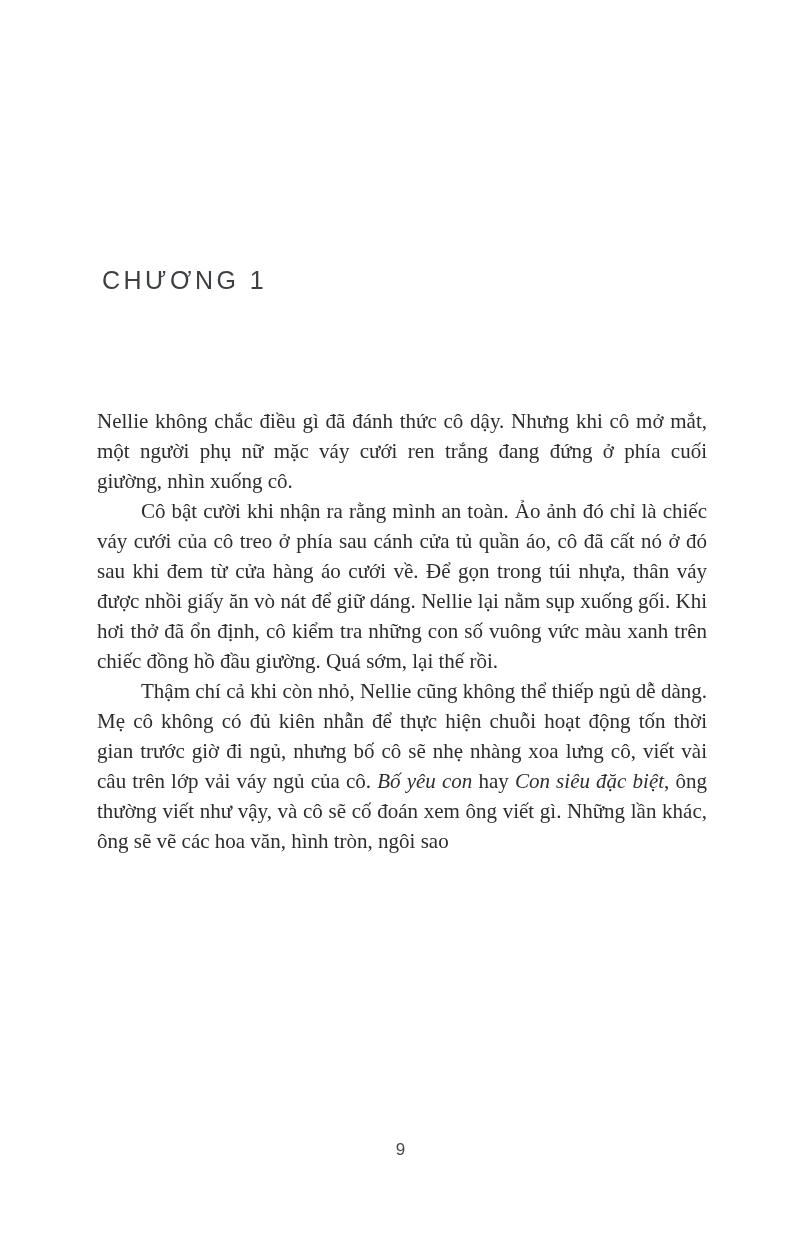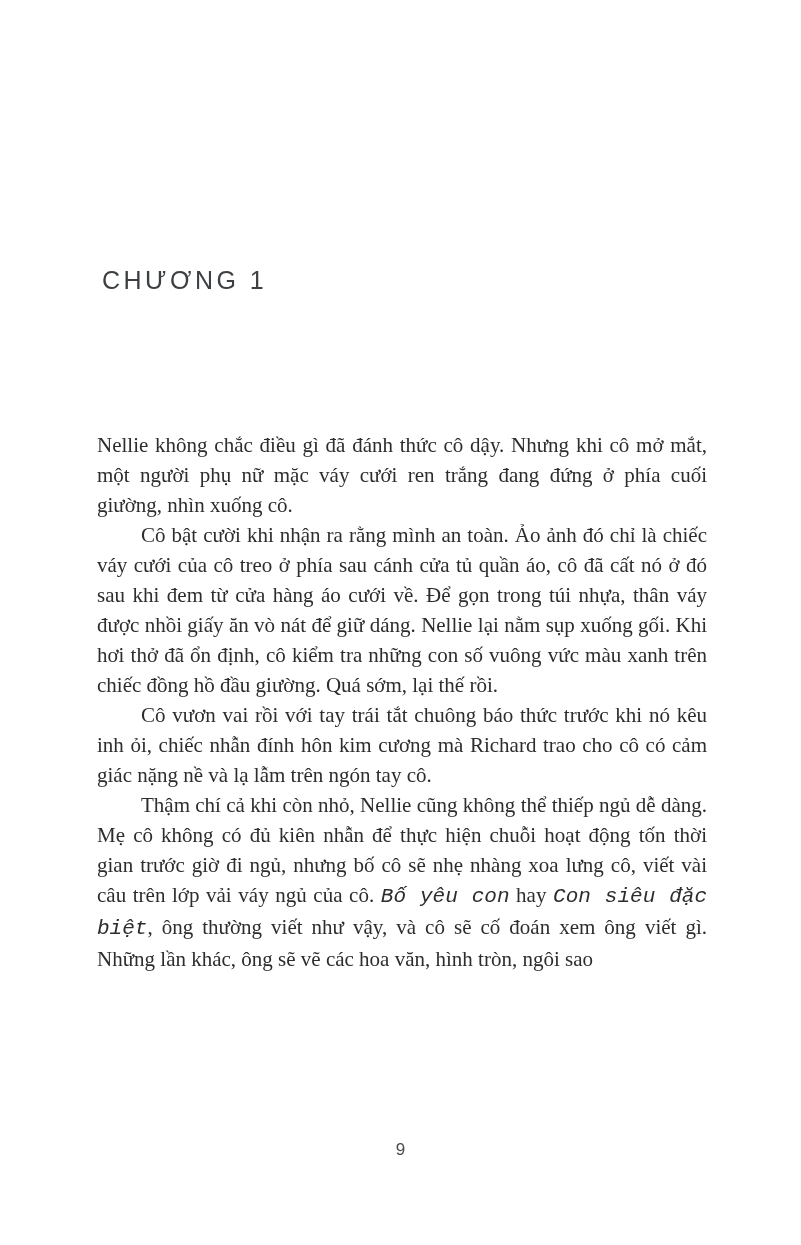--- a/index.html
+++ b/index.html
@@ -22,37 +22,36 @@
     margin: 0;
     font-family: "Liberation Sans", sans-serif;
     font-size: 25px;
     font-weight: 400;
     letter-spacing: 3.5px;
     color: #3d4043;
   }
   .body-text {
     position: absolute;
     left: 97px;
-    top: 430px;
+    top: 406px;
     width: 610px;
     font-size: 21px;
     line-height: 30px;
     color: #2d2d2d;
     text-align: justify;
   }
   .para {
     margin: 0;
     padding: 0;
   }
   .para.indent {
     text-indent: 44px;
   }
   .para em {
     font-style: italic;
-    font-family: Liberation Mono, monospace;
   }
   .page-number {
     position: absolute;
     left: 0;
     top: 1140px;
     width: 801px;
     text-align: center;
     font-family: "Liberation Sans", sans-serif;
     font-size: 17px;
     color: #4a4a4a;
@@ -60,18 +59,17 @@
 </style>
 </head>
 <body>
 
 <div class="page">
   <h1 class="chapter-heading">CHƯƠNG 1</h1>
 
   <div class="body-text">
       <p class="para"><span>Nellie không chắc điều gì đã đánh thức cô dậy. Nhưng khi cô mở mắt, một người phụ nữ mặc váy cưới ren trắng đang đứng ở phía cuối giường, nhìn xuống cô.</span></p>
       <p class="para indent"><span>Cô bật cười khi nhận ra rằng mình an toàn. Ảo ảnh đó chỉ là chiếc váy cưới của cô treo ở phía sau cánh cửa tủ quần áo, cô đã cất nó ở đó sau khi đem từ cửa hàng áo cưới về. Để gọn trong túi nhựa, thân váy được nhồi giấy ăn vò nát để giữ dáng. Nellie lại nằm sụp xuống gối. Khi hơi thở đã ổn định, cô kiểm tra những con số vuông vức màu xanh trên chiếc đồng hồ đầu giường. Quá sớm, lại thế rồi.</span></p>
-      <p class="para indent"><span>Cô vươn vai rồi với tay trái tắt chuông báo thức trước khi nó kêu inh ỏi, chiếc nhẫn đính hôn kim cương mà Richard trao cho cô có cảm giác nặng nề và lạ lẫm trên ngón tay cô.</span></p>
       <p class="para indent"><span>Thậm chí cả khi còn nhỏ, Nellie cũng không thể thiếp ngủ dễ dàng. Mẹ cô không có đủ kiên nhẫn để thực hiện chuỗi hoạt động tốn thời gian trước giờ đi ngủ, nhưng bố cô sẽ nhẹ nhàng xoa lưng cô, viết vài câu trên lớp vải váy ngủ của cô. </span><em>Bố yêu con</em><span> hay </span><em>Con siêu đặc biệt</em><span>, ông thường viết như vậy, và cô sẽ cố đoán xem ông viết gì. Những lần khác, ông sẽ vẽ các hoa văn, hình tròn, ngôi sao</span></p>
     </div>
 
   <div class="page-number">9</div>
 </div>
 
 </body></html>

